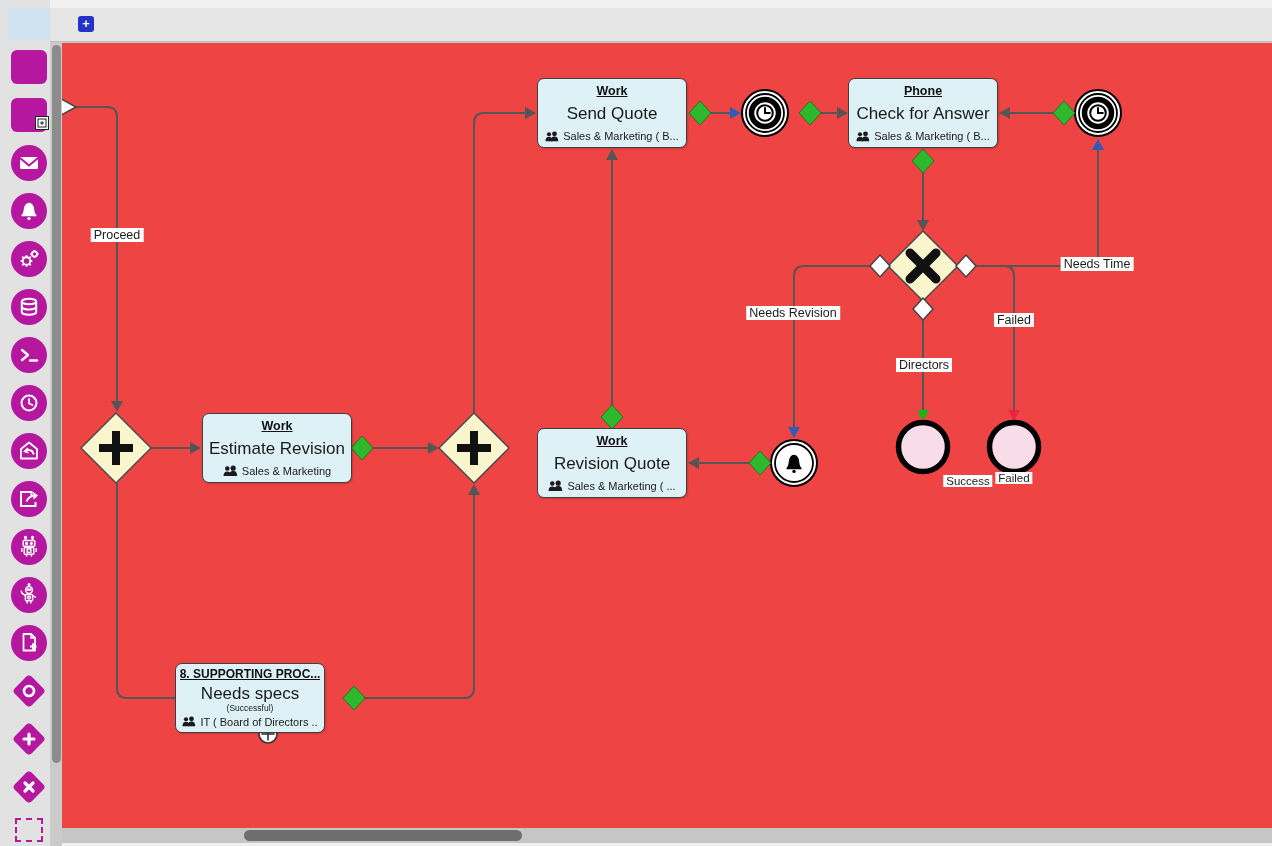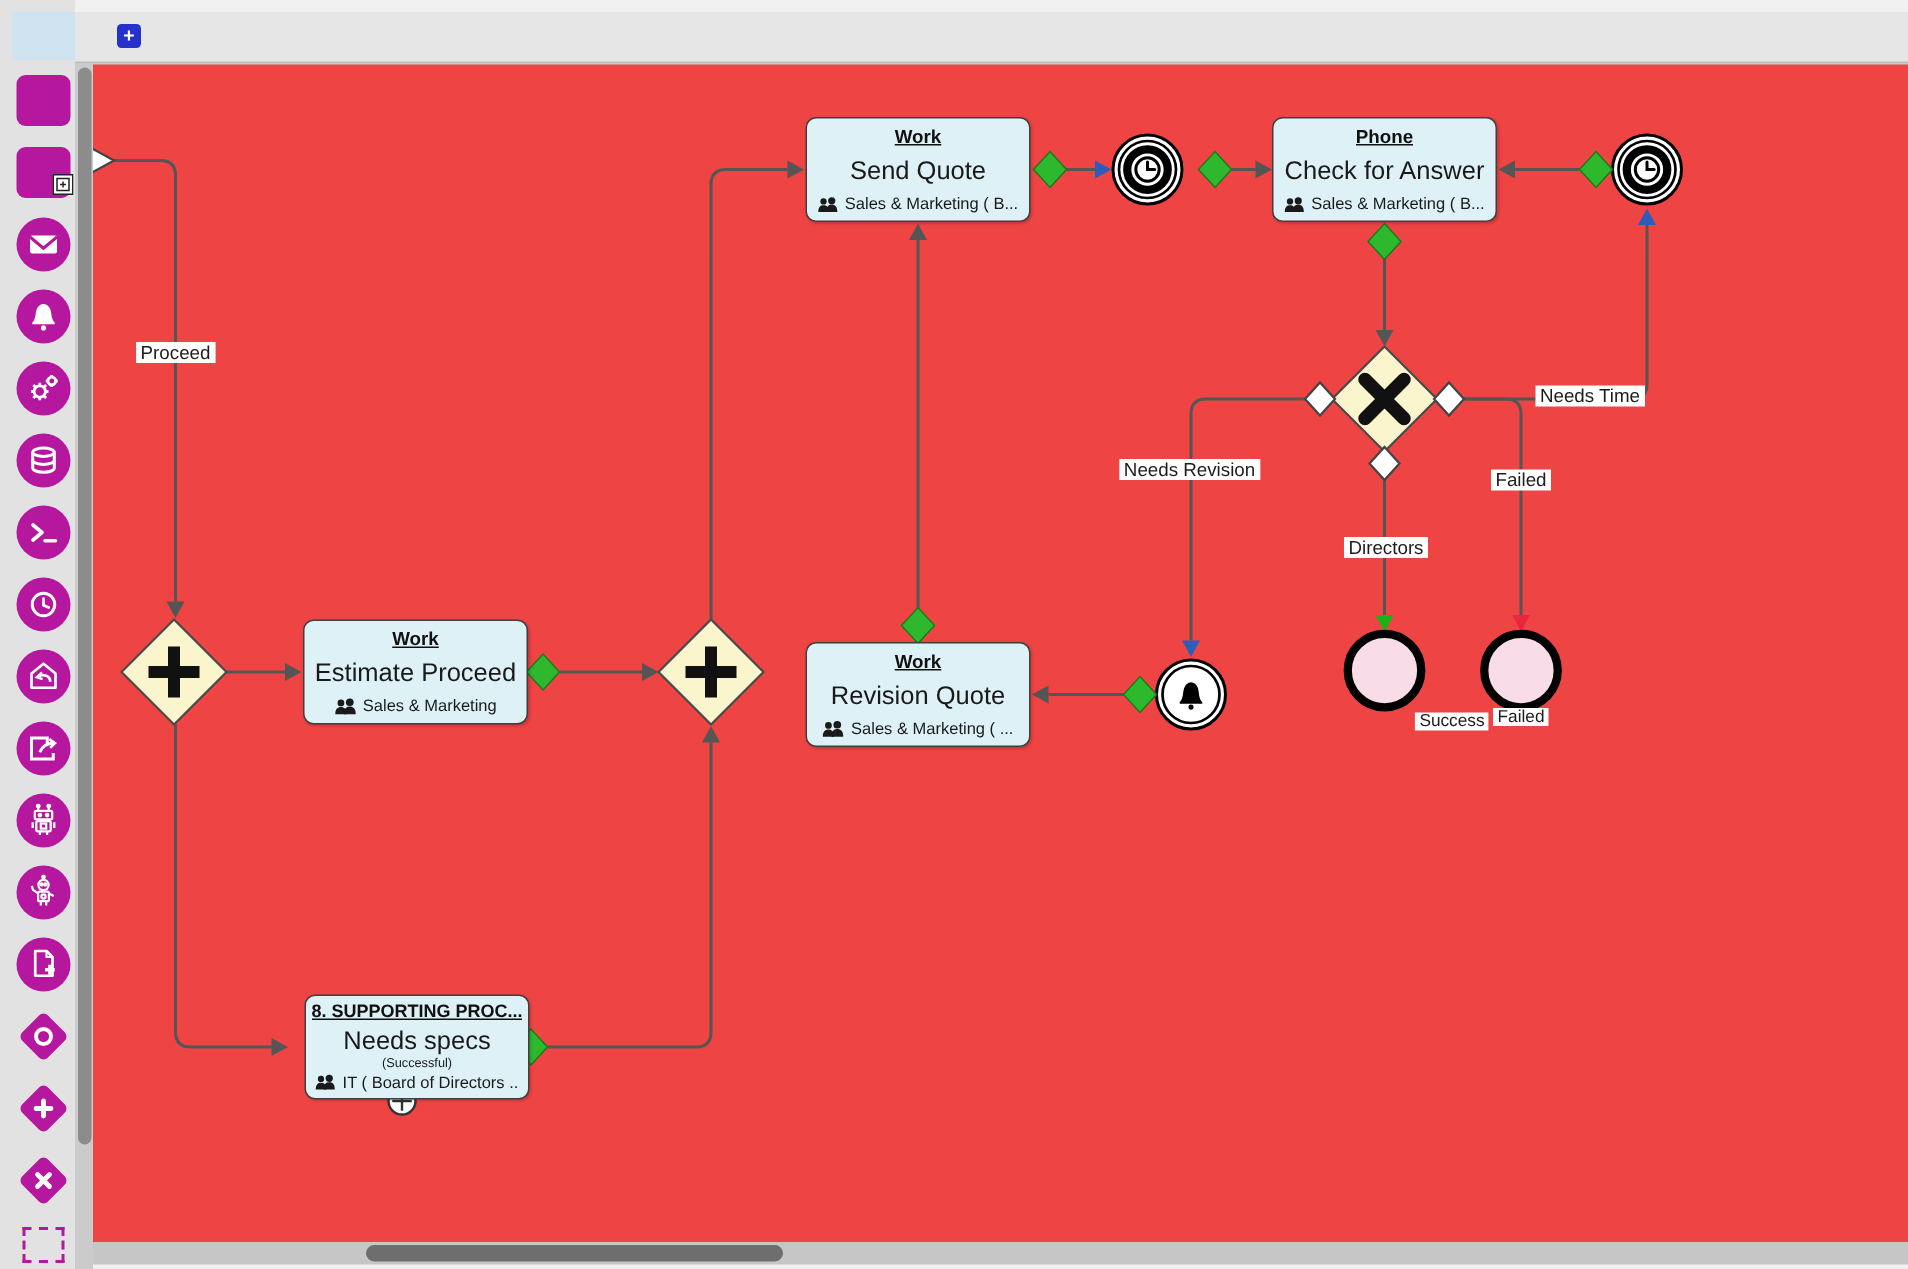--- a/index.html
+++ b/index.html
@@ -351,21 +351,21 @@
               <circle cx="9.5" cy="2.6" r="2.4"></circle>
               <path d="M5.8 10 C5.8 6.4 7.4 5.2 9.5 5.2 C11.6 5.2 13.2 6.4 13.2 10 Z"></path>
             </g>
           </svg>
         <span>Sales &amp; Marketing ( B...</span>
       </div>
     </div>
 
     <div class="task" style="left:140px; top:370px">
       <div class="task-title">Work</div>
-      <div class="task-label">Estimate Proceed</div>
+      <div class="task-label">Estimate Revision</div>
       <div class="task-role">
         <svg width="15" height="12" viewBox="0 0 14 10.5">
             <g fill="#1a1a1a">
               <circle cx="4" cy="3" r="2.1"></circle>
               <path d="M0.5 10 C0.5 6.8 2 5.6 4 5.6 C6 5.6 7.5 6.8 7.5 10 Z"></path>
               <circle cx="9.5" cy="2.6" r="2.4"></circle>
               <path d="M5.8 10 C5.8 6.4 7.4 5.2 9.5 5.2 C11.6 5.2 13.2 6.4 13.2 10 Z"></path>
             </g>
           </svg>
         <span>Sales &amp; Marketing</span>
@@ -381,42 +381,42 @@
               <circle cx="4" cy="3" r="2.1"></circle>
               <path d="M0.5 10 C0.5 6.8 2 5.6 4 5.6 C6 5.6 7.5 6.8 7.5 10 Z"></path>
               <circle cx="9.5" cy="2.6" r="2.4"></circle>
               <path d="M5.8 10 C5.8 6.4 7.4 5.2 9.5 5.2 C11.6 5.2 13.2 6.4 13.2 10 Z"></path>
             </g>
           </svg>
         <span>Sales &amp; Marketing ( ...</span>
       </div>
     </div>
 
-    <div class="task four-line" style="left:141px; top:620px">
+    <div class="task four-line" style="left:113px; top:620px">
       <div class="task-title">8. SUPPORTING PROC...</div>
       <div class="task-label">Needs specs</div>
       <div class="task-sub">(Successful)</div>
       <div class="task-role">
         <svg width="14" height="11" viewBox="0 0 14 10.5">
             <g fill="#1a1a1a">
               <circle cx="4" cy="3" r="2.1"></circle>
               <path d="M0.5 10 C0.5 6.8 2 5.6 4 5.6 C6 5.6 7.5 6.8 7.5 10 Z"></path>
               <circle cx="9.5" cy="2.6" r="2.4"></circle>
               <path d="M5.8 10 C5.8 6.4 7.4 5.2 9.5 5.2 C11.6 5.2 13.2 6.4 13.2 10 Z"></path>
             </g>
           </svg>
         <span>IT ( Board of Directors ..</span>
       </div>
     </div>
 
     <div class="elabel" style="left:55px; top:192px">Proceed</div>
     <div class="elabel" style="left:731px; top:270px">Needs Revision</div>
     <div class="elabel" style="left:862px; top:322px">Directors</div>
     <div class="elabel" style="left:952px; top:277px">Failed</div>
-    <div class="elabel" style="left:998px; top:221px">Needs Time</div>
+    <div class="elabel" style="left:1035px; top:221px">Needs Time</div>
 
     <div class="elabel evlabel" style="left:906px; top:438px">Success</div>
     <div class="elabel evlabel" style="left:952px; top:435px">Failed</div>
   </div>
 
   <div class="hscroll">
     <div class="hscroll-thumb"></div>
   </div>
 
 </div>

